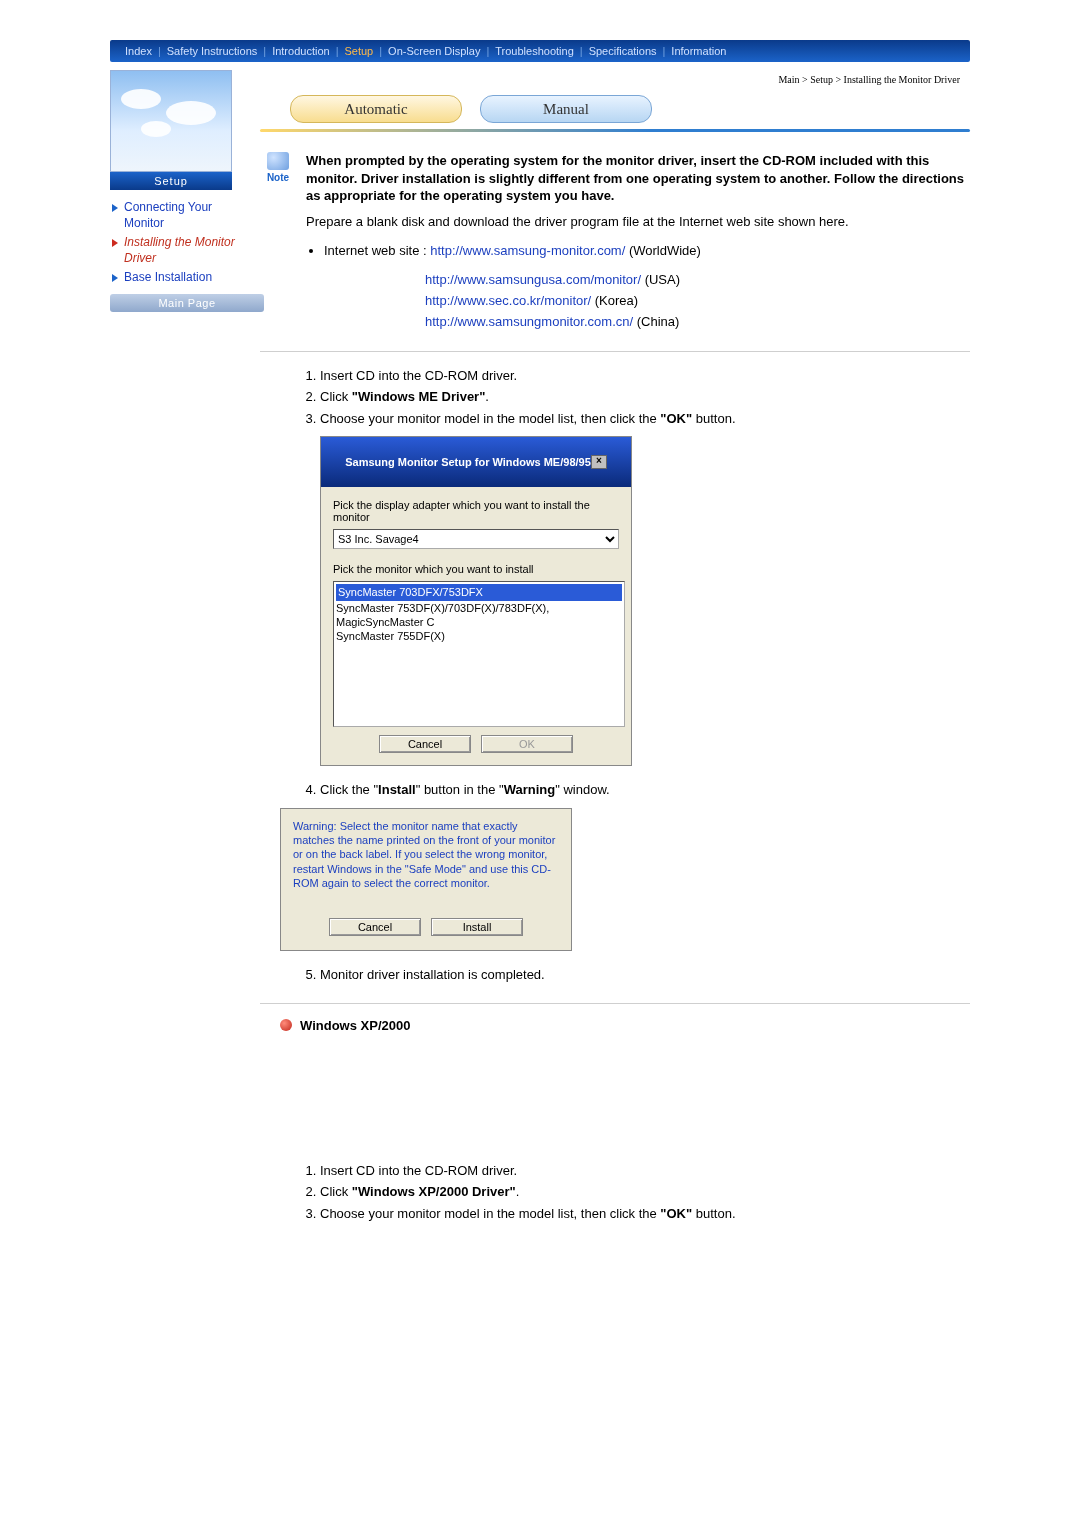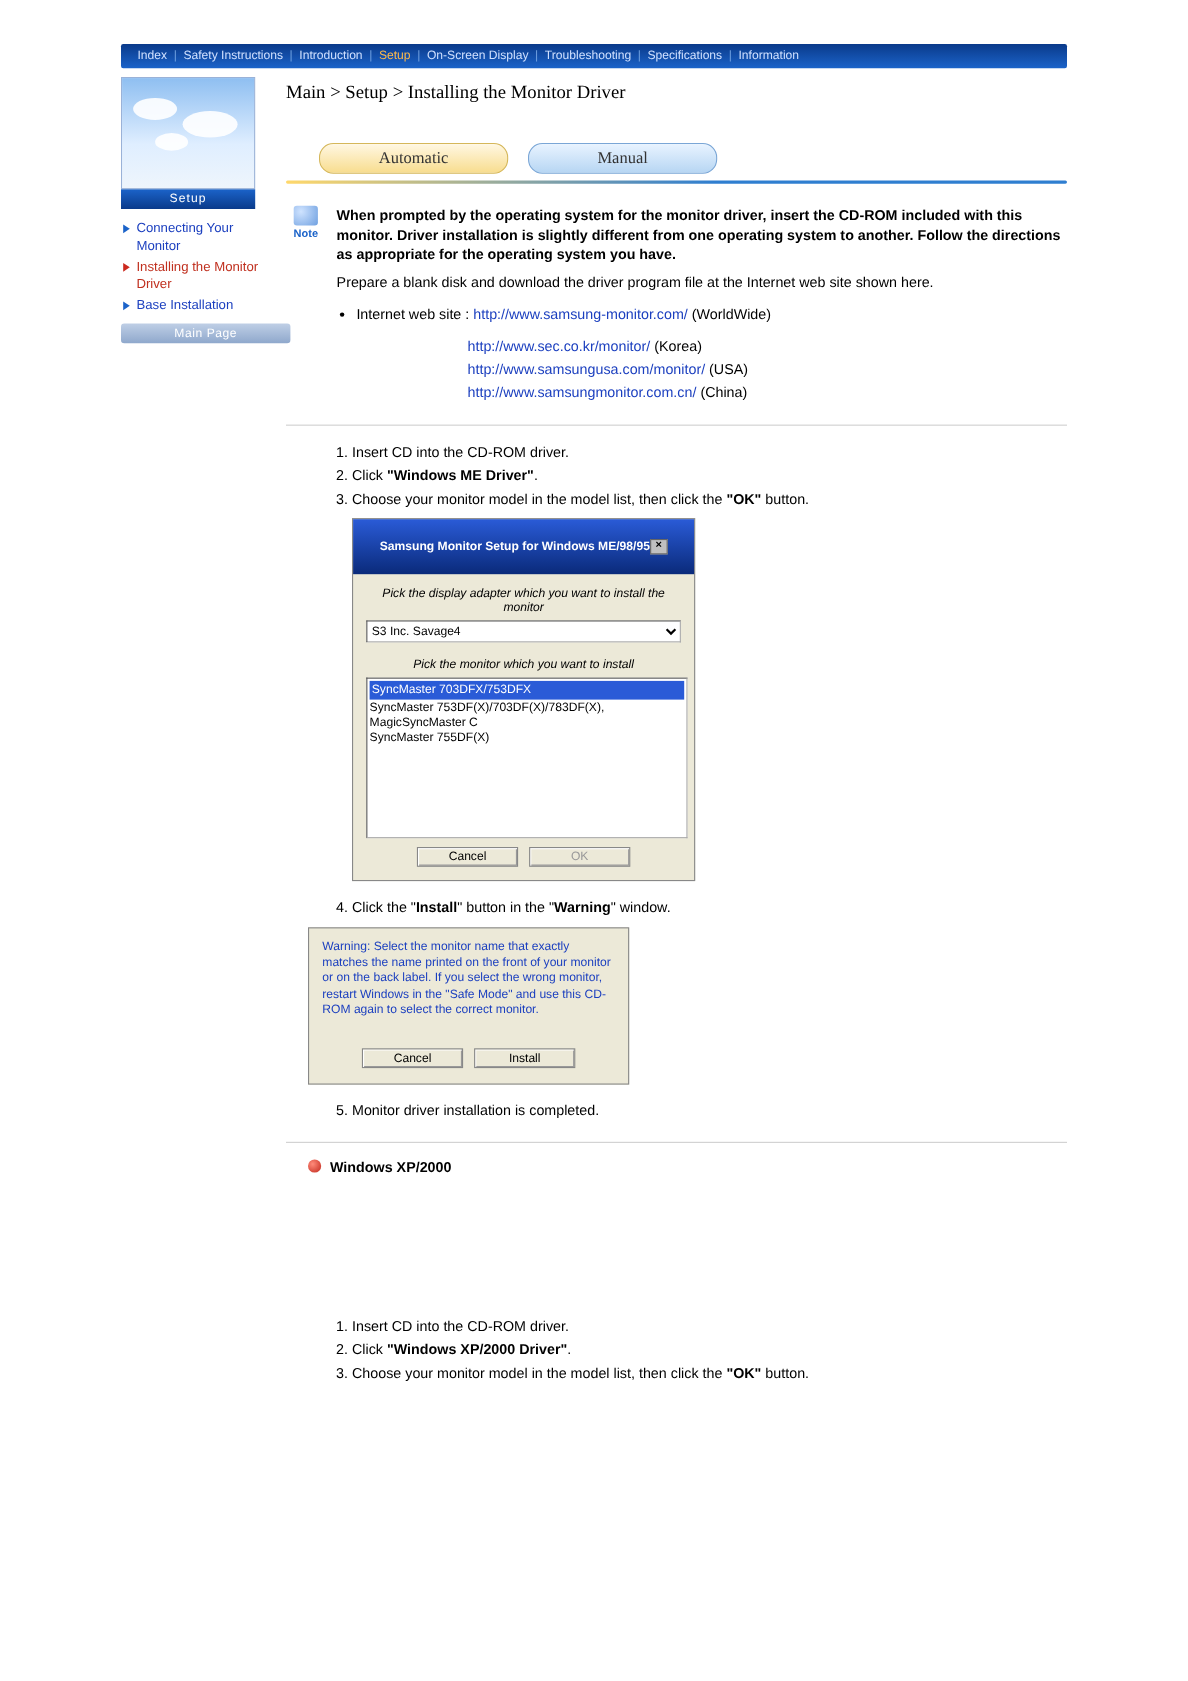--- a/index.html
+++ b/index.html
@@ -84,42 +84,42 @@
     width: 0; height: 0;
     border-top: 4px solid transparent;
     border-bottom: 4px solid transparent;
     margin: 4px 6px 0 2px;
     flex: 0 0 auto;
   }
   .arrow.blue { border-left: 6px solid #1b63c9; }
   .arrow.red  { border-left: 6px solid #cc2a1f; }
   .side-links a { text-decoration: none; }
   .link-blue { color: #1b3fbf; }
-  .link-red  { color: #c0301f; }
+  .link-red  { color: #c0301f; font-style: italic; }
   .main-page-btn {
     margin-top: 8px;
     width: 122px;
     background: linear-gradient(#bfcfe6, #8fa8cc);
     color: #fff;
     font-size: 11px;
     text-align: center;
     padding: 3px 16px;
     border-radius: 3px;
     letter-spacing: 0.5px;
   }
   .right-col {
     flex: 1;
     padding-top: 12px;
   }
   .breadcrumb {
-    text-align: left;
+    text-align: right;
     font-family: Georgia, 'Times New Roman', serif;
-    font-size: 17px;
+    font-size: 10px;
     color: #000;
-    margin-bottom: 36px;
+    margin-bottom: 10px;
     padding-right: 10px;
   }
   .tabs {
     display: flex;
     gap: 18px;
     margin-bottom: 6px;
     margin-left: 30px;
   }
   .tab {
     width: 170px;
@@ -230,21 +230,21 @@
     font-weight: bold;
   }
   .dialog .titlebar .closebox {
     width: 14px; height: 12px;
     background: #c0c0c0;
     border: 1px solid #666;
     color: #000; font-size:10px;
     text-align: center; line-height:10px;
   }
   .dialog .body { padding: 10px 12px 8px 12px; }
-  .dialog .label { text-align: center; margin: 2px 0 6px 0; font-style: italic; }
+  .dialog .label { text-align: left; margin: 2px 0 6px 0; }
   .dialog select, .dialog .listbox {
     width: 100%;
     font-size: 11px;
     border: 1px inset #aaa;
     background: #fff;
   }
   .dialog select { height: 20px; }
   .dialog .listbox {
     height: 140px;
     padding: 2px;
@@ -344,22 +344,22 @@
 
         <div class="plain-text">Prepare a blank disk and download the driver program file at the Internet web site shown here.</div>
 
         <ul class="disc">
           <li>
             <span>Internet web site : </span>
             <a class="weblink">http://www.samsung-monitor.com/</a><span> (WorldWide)</span>
           </li>
         </ul>
         <div class="sublinks">
+          <div><a class="weblink">http://www.samsungusa.com/monitor/</a><span> (USA)</span></div>
           <div><a class="weblink">http://www.sec.co.kr/monitor/</a><span> (Korea)</span></div>
-          <div><a class="weblink">http://www.samsungusa.com/monitor/</a><span> (USA)</span></div>
           <div><a class="weblink">http://www.samsungmonitor.com.cn/</a><span> (China)</span></div>
         </div>
 
         <hr class="sep">
 
         <ol class="steps">
           <li>Insert CD into the CD-ROM driver.</li>
           <li>
             <span>Click </span><b>"Windows ME Driver"</b><span>.</span>
           </li>

